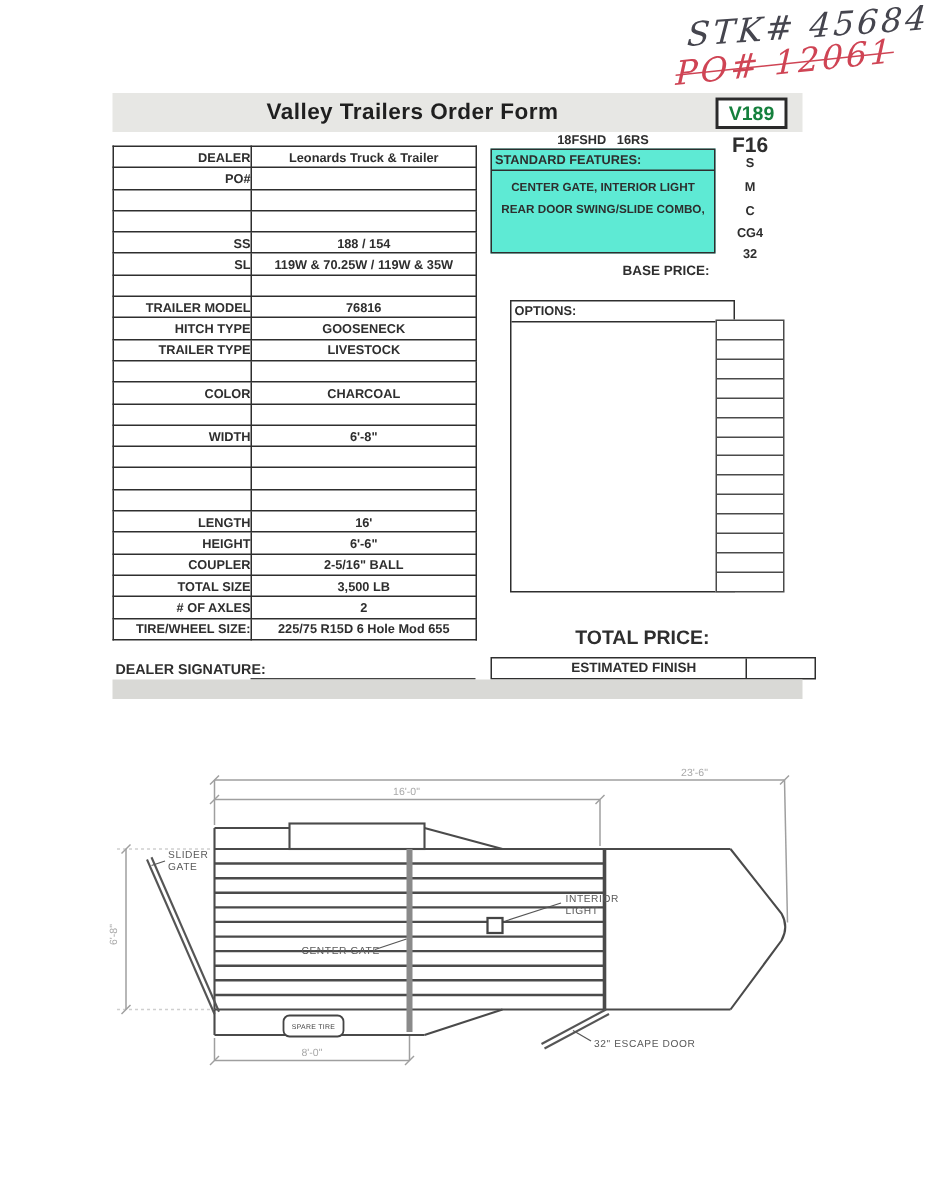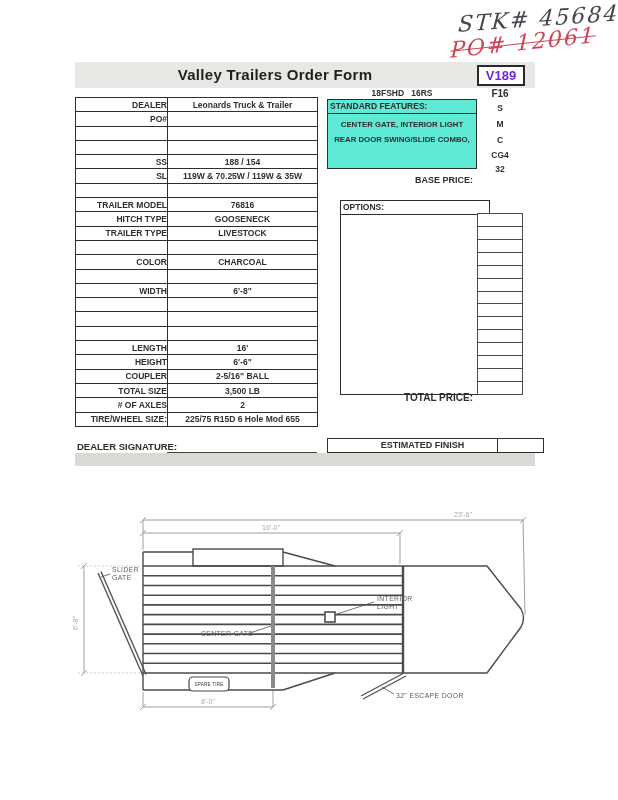--- a/index.html
+++ b/index.html
@@ -10,27 +10,27 @@
   .hand{position:absolute;font-family:"DejaVu Serif",serif;font-style:italic;
         letter-spacing:2px;white-space:nowrap;}
   .hand-stk{left:458px;top:6px;font-size:22px;color:#45454e;transform:rotate(-4deg) skewX(-8deg);}
   .hand-po{left:450px;top:30px;font-size:22px;color:#cf4454;transform:rotate(-6deg) skewX(-8deg);text-decoration:line-through;text-decoration-thickness:1px;}
 
   
   .title-band{position:absolute;left:75px;top:62px;width:460px;height:26px;background:#e7e7e4;}
   .form-title{position:absolute;left:75px;top:66px;width:400px;text-align:center;
               font-size:15px;font-weight:700;color:#1f1f1f;letter-spacing:.3px;}
   .v-box{position:absolute;left:477px;top:65px;width:44px;height:17px;border:2px solid #2a2a2a;
-         background:#fff;font-size:13px;font-weight:700;text-align:center;line-height:17px;color:#6d28d9;}
+         background:#fff;font-size:13px;font-weight:700;text-align:center;line-height:17px;color:#15803d;}
 
   
   .model-line{position:absolute;left:327px;top:88px;width:150px;text-align:center;
               font-size:8.5px;font-weight:700;white-space:pre;}
   .model-code{position:absolute;left:477px;top:88px;width:46px;text-align:center;
-              font-size:10px;font-weight:700;}
+              font-size:14px;font-weight:700;}
 
   
   table.spec{position:absolute;left:75px;top:97px;border-collapse:collapse;}
   table.spec td{border:1px solid #2e2e2e;height:13.3px;font-size:8.5px;font-weight:700;
                 padding:0;white-space:nowrap;}
   td.lbl{width:91px;text-align:right;padding-right:4px;}
   td.val{width:149px;text-align:center;}
 
   
   .feat-box{position:absolute;left:327px;top:99px;width:148px;height:68px;border:1px solid #2e2e2e;background:#5eead4;}
@@ -43,22 +43,22 @@
               font-size:9px;font-weight:700;}
 
   
   .options-box{position:absolute;left:340px;top:200px;width:148px;height:193px;border:1px solid #2e2e2e;background:#fff;}
   .options-head{height:12px;border-bottom:1px solid #2e2e2e;font-size:8.5px;font-weight:700;padding:1px 0 0 2px;}
   .price-col{position:absolute;left:477px;top:213px;width:44px;height:180px;border:1px solid #4a4a4a;
              display:flex;flex-direction:column;background:#fff;}
   .price-cell{flex:1;border-bottom:1px solid #4a4a4a;}
   .price-cell:last-child{border-bottom:none;}
 
-  .total-price{position:absolute;left:327px;top:392px;width:146px;text-align:right;
-               font-size:10px;font-weight:700;}
+  .total-price{position:absolute;left:327px;top:417px;width:146px;text-align:right;
+               font-size:13px;font-weight:700;}
   .est-box{position:absolute;left:327px;top:438px;width:195px;height:13px;border:1px solid #2e2e2e;display:flex;background:#fff;padding-left:20px;}
   .est-label{width:149px;border-right:1px solid #2e2e2e;text-align:center;font-size:9px;font-weight:700;line-height:13px;}
   .est-cell{flex:1;}
 
   .dealer-sig{position:absolute;left:77px;top:441px;font-size:9.5px;font-weight:700;}
   .sig-line{position:absolute;left:167px;top:452px;width:150px;border-top:1px solid #444;}
   .grey-band{position:absolute;left:75px;top:453px;width:460px;height:13px;background:#d9d9d6;}
 
   
   .diagram{position:absolute;left:60px;top:490px;}

